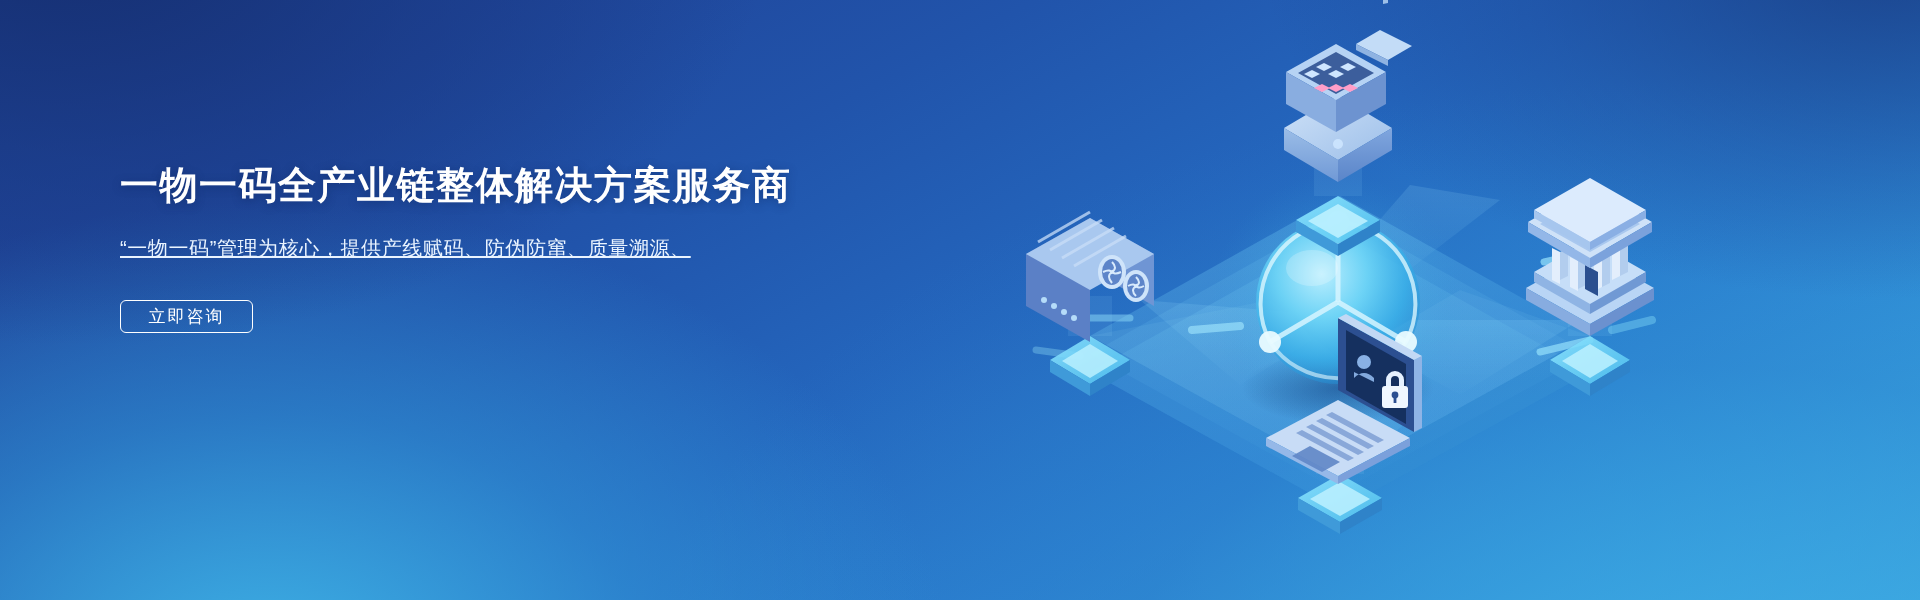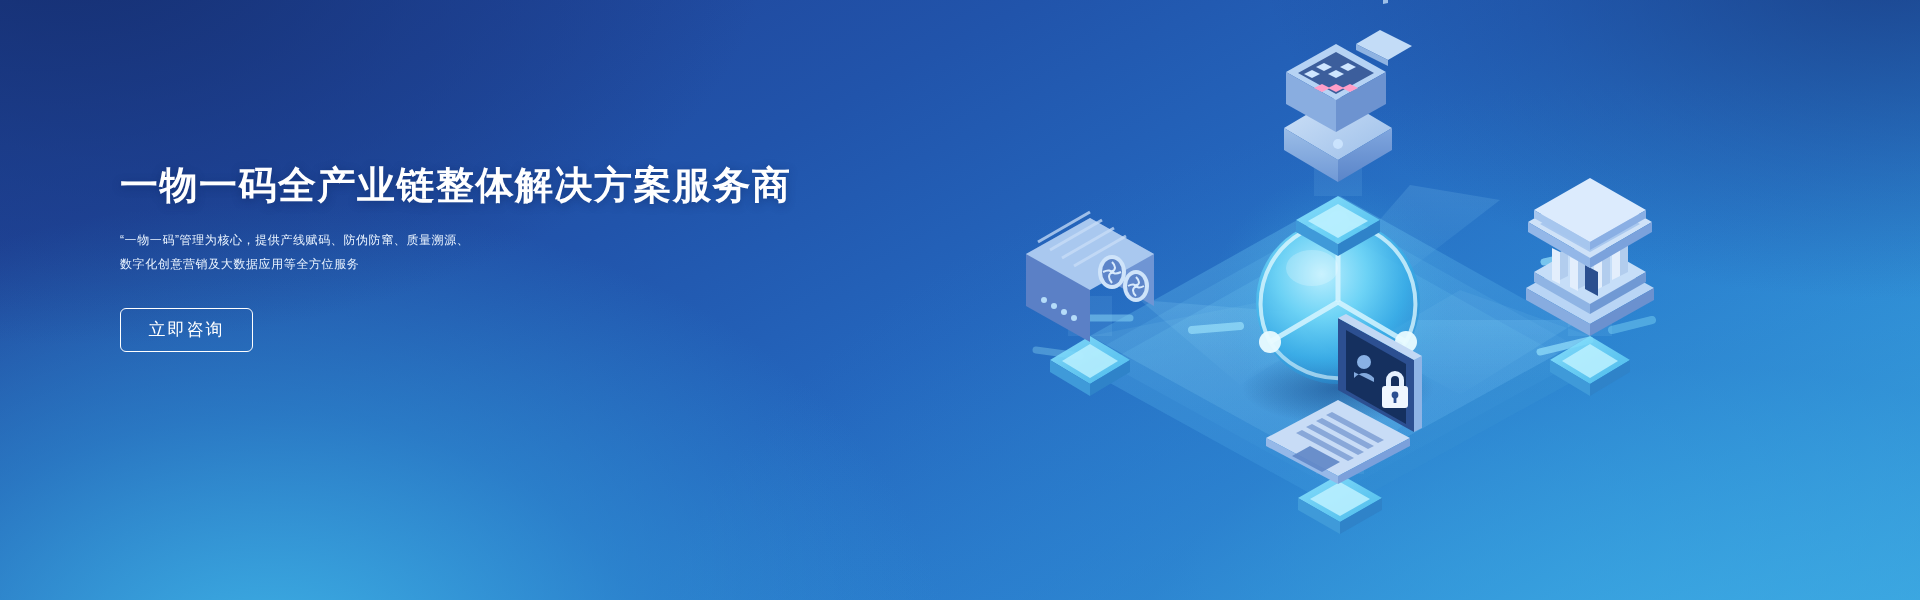--- a/index.html
+++ b/index.html
@@ -34,29 +34,30 @@
   .copy { position:absolute; left:120px; top:126px; width:760px;margin-top:35px; }
 
   .headline {
     font-size:38px; font-weight:bold; color:#ffffff;
     letter-spacing:1.5px; line-height:1.28;
     white-space:nowrap;
     text-shadow:0 2px 10px rgba(10,35,90,0.45);
   }
   .subline {
     margin-top:18px;
-    font-size:12px; color:#eaf4ff; line-height:2.0;
+    font-size:20px; color:#eaf4ff; line-height:2.0;
     letter-spacing:0.6px;
+    text-decoration:underline;
   }
   .subline div { white-space:nowrap; }
 
   .cta {
     display:inline-flex; align-items:center; justify-content:center;
     margin-top:32px;
-    width:133px; height:44px;
+    width:133px; height:33px;
     border:1.6px solid #ffffff; border-radius:6px;
     color:#ffffff; font-size:17px; letter-spacing:2px;
     background:transparent; cursor:pointer;
   }
 
   
   .art { position:absolute; right:0; top:0; width:980px; height:600px; }
   .art svg { display:block; width:100%; height:100%; }
 </style>
 </head>
@@ -312,19 +313,18 @@
         </g>
       </g>
     </svg>
   </div>
 
   <div class="copy">
     <h1 class="headline">一物一码全产业链整体解决方案服务商</h1>
 
     <div class="subline">
       <div>“一物一码”管理为核心，提供产线赋码、防伪防窜、质量溯源、</div>
-      <div>数字化创意营销及大数据应用等全方位服务</div>
     </div>
 
     <div class="cta">立即咨询</div>
   </div>
 
 </div>
 
 </body></html>

